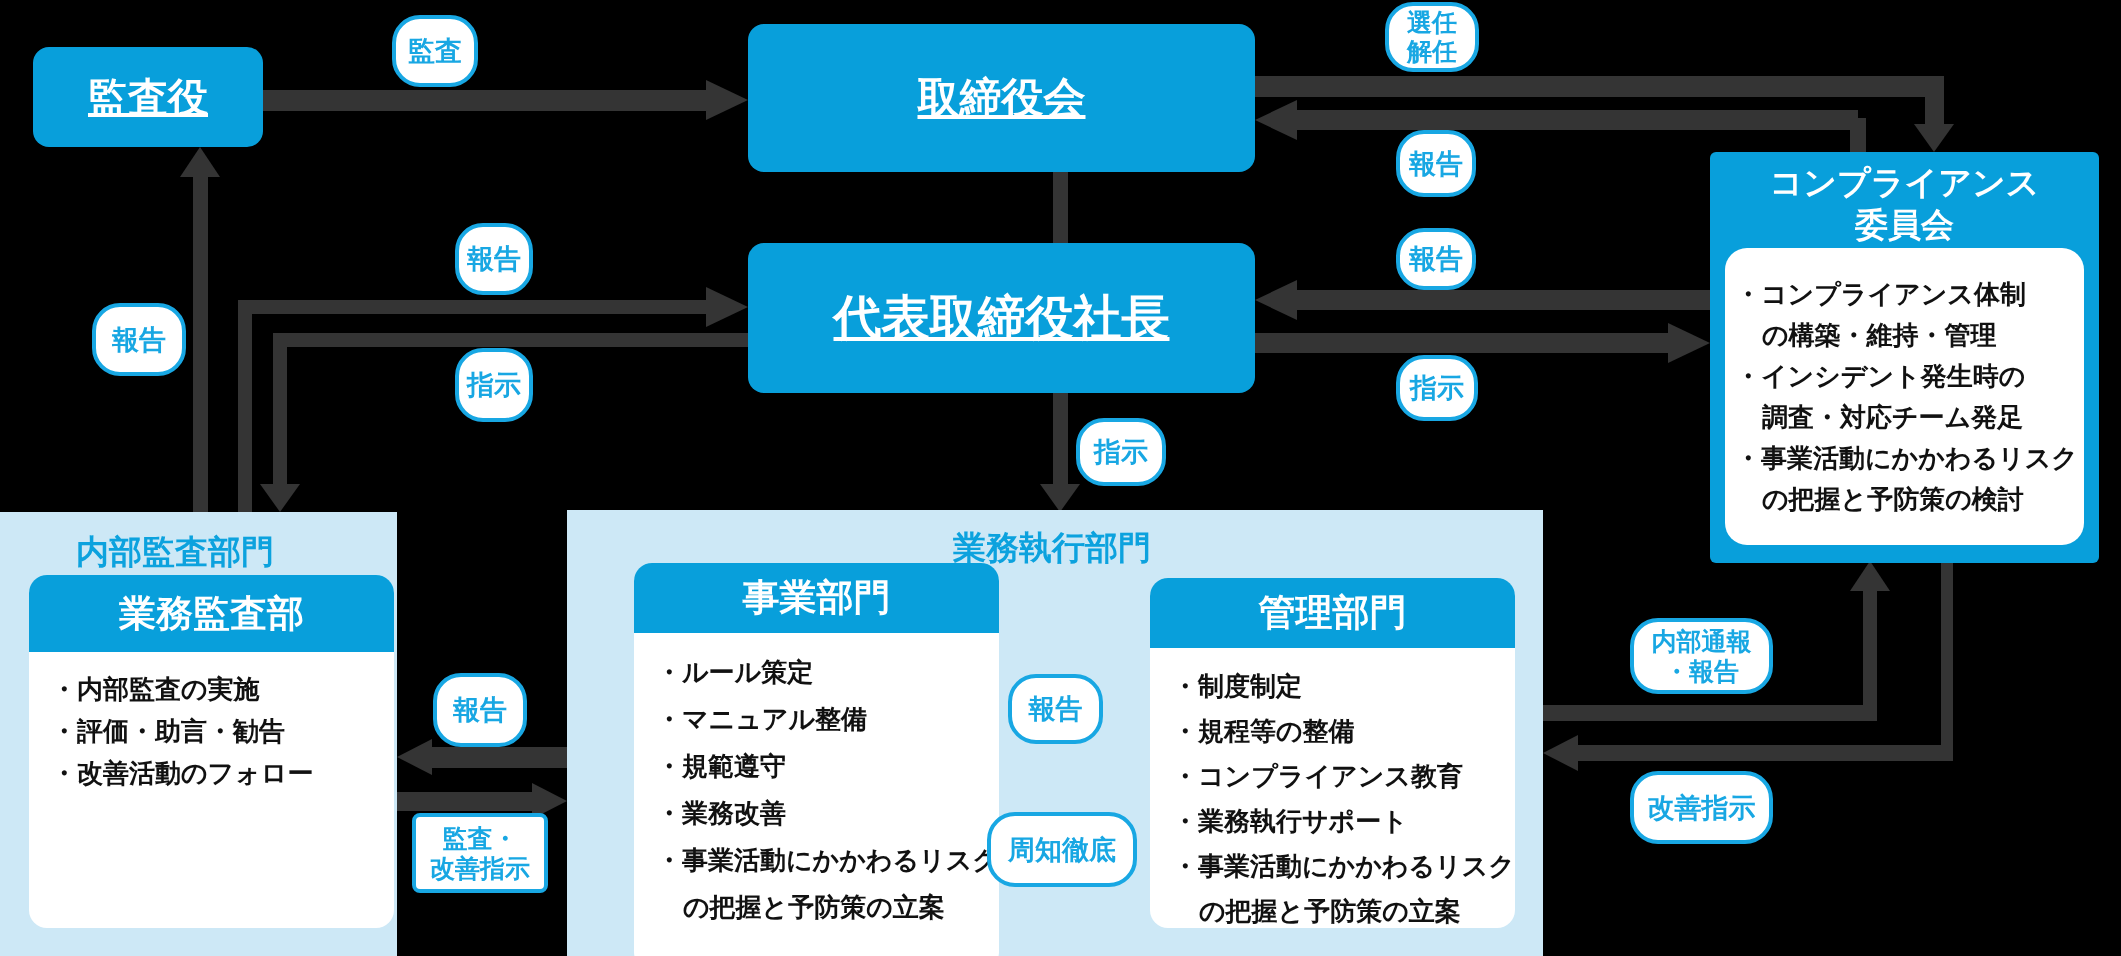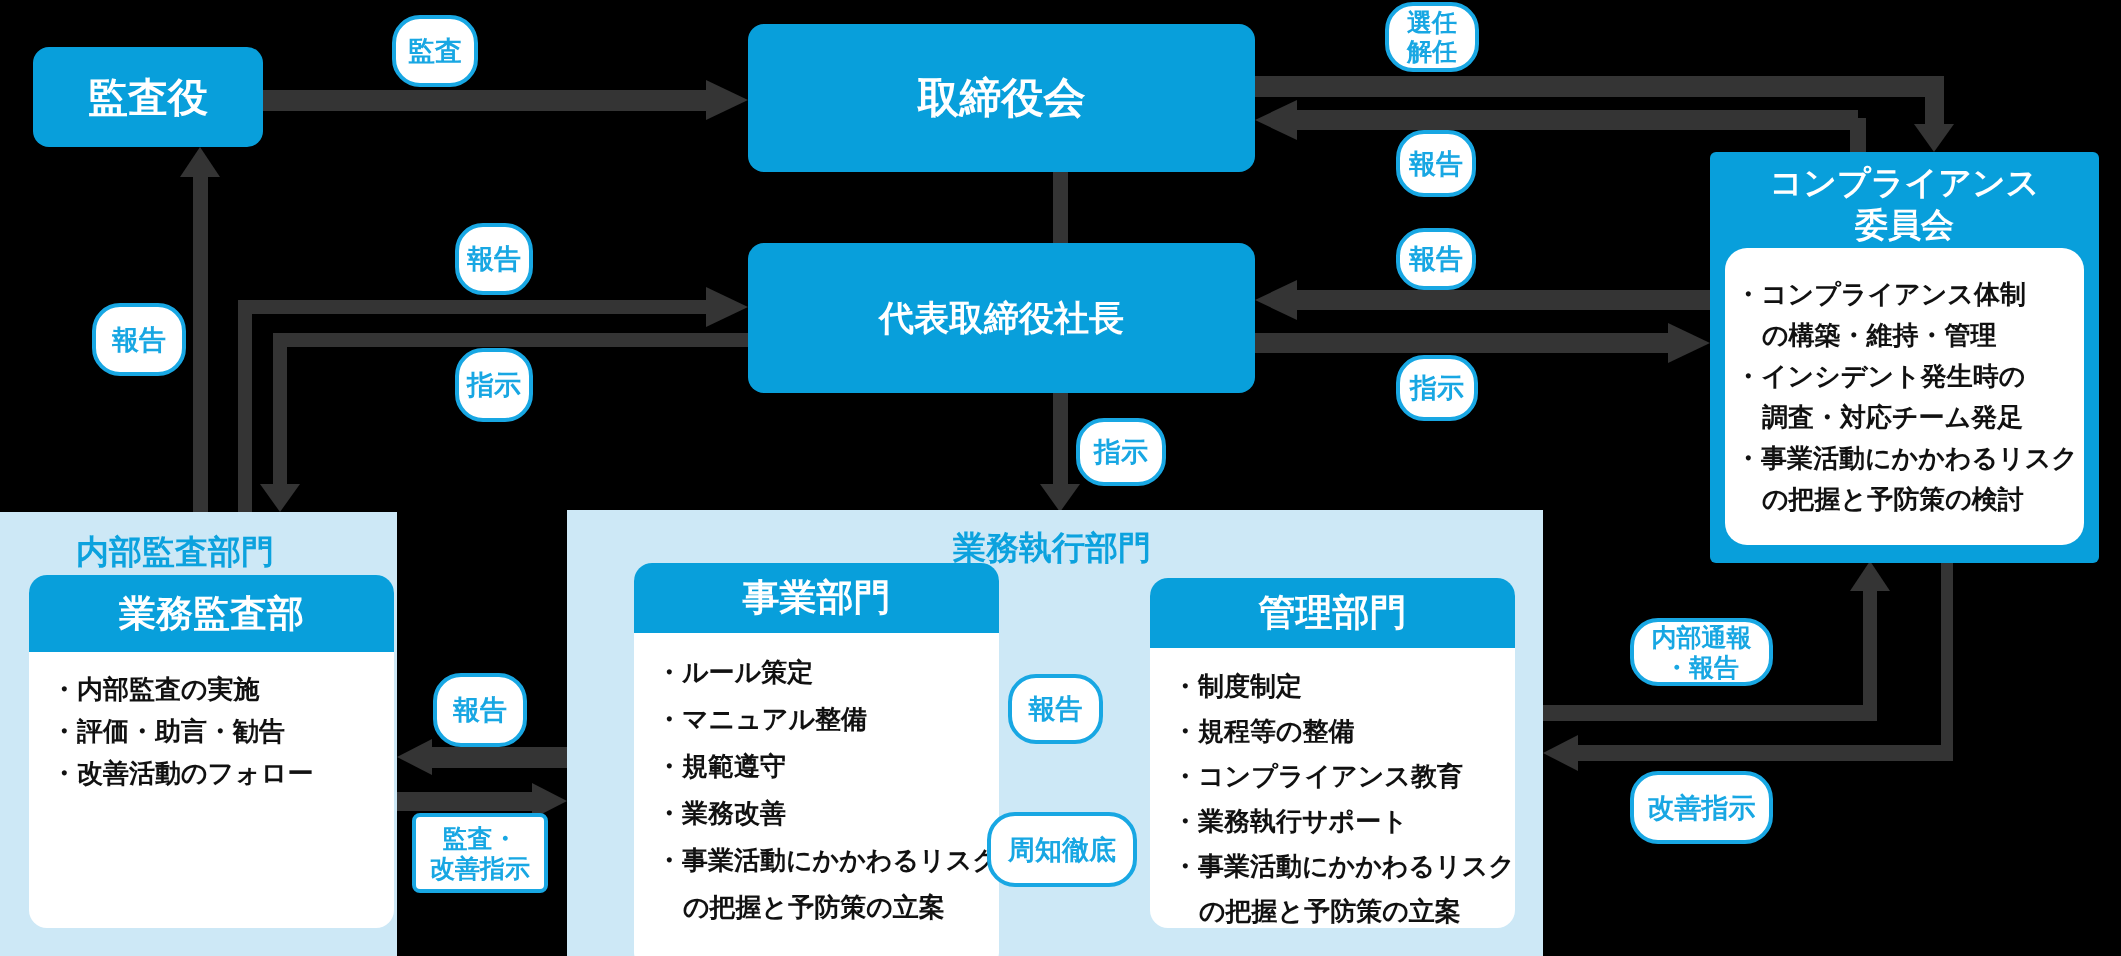--- a/index.html
+++ b/index.html
@@ -5,25 +5,25 @@
   html,body{margin:0;padding:0;background:#000;}
   .canvas{
     position:relative;width:2121px;height:956px;background:#000;
     overflow:hidden;font-family:"Liberation Sans","DejaVu Sans",sans-serif;
     font-weight:700;
   }
   
   .box{
     position:absolute;background:#089FDB;border-radius:16px;
     display:flex;align-items:center;justify-content:center;
-    color:#fff;text-align:center;
+    color:#fff;text-align:center;text-decoration:underline;
   }
   .box-auditor{left:33px;top:47px;width:230px;height:100px;font-size:40px;}
   .box-board{left:748px;top:24px;width:507px;height:148px;font-size:42px;}
-  .box-president{left:748px;top:243px;width:507px;height:150px;font-size:35px;}
+  .box-president{left:748px;top:243px;width:507px;height:150px;font-size:48px;}
   
   .committee{
     position:absolute;left:1710px;top:152px;width:389px;height:411px;
     background:#089FDB;border-radius:6px;color:#fff;
   }
   .committee-title{margin-top:10px;text-align:center;font-size:33px;line-height:42px;}
   .committee-panel{
     position:absolute;left:15px;top:96px;width:359px;height:297px;
     background:#fff;border-radius:22px;color:#111;
   }
@@ -69,21 +69,21 @@
   .pill-report-president-r{left:1396px;top:228px;width:80px;height:62px;}
   .pill-instruct-committee{left:1396px;top:355px;width:82px;height:66px;}
   .pill-report-auditor{left:92px;top:303px;width:94px;height:73px;}
   .pill-report-president-l{left:455px;top:223px;width:78px;height:72px;}
   .pill-instruct-internal{left:455px;top:348px;width:78px;height:74px;}
   .pill-instruct-execution{left:1076px;top:418px;width:90px;height:68px;}
   .pill-report-gap-left{left:433px;top:673px;width:94px;height:74px;}
   .pill-audit-improve{left:412px;top:813px;width:136px;height:80px;font-size:25px;line-height:30px;border-radius:8px;}
   .pill-report-gap-center{left:1008px;top:674px;width:95px;height:70px;}
   .pill-disseminate{left:987px;top:812px;width:150px;height:75px;}
-  .pill-whistleblow{left:1630px;top:618px;width:143px;height:68px;font-size:25px;line-height:30px;}
+  .pill-whistleblow{left:1630px;top:618px;width:143px;height:76px;font-size:25px;line-height:30px;}
   .pill-improve-instruct{left:1630px;top:771px;width:143px;height:73px;}
   
   .shaft{position:absolute;background:#343434;}
   .head{position:absolute;width:0;height:0;}
   .head-right{border-top:20px solid transparent;border-bottom:20px solid transparent;border-left:42px solid #343434;}
   .head-left{border-top:20px solid transparent;border-bottom:20px solid transparent;border-right:42px solid #343434;}
   .head-down{border-left:20px solid transparent;border-right:20px solid transparent;border-top:28px solid #343434;}
   .head-up{border-left:20px solid transparent;border-right:20px solid transparent;border-bottom:30px solid #343434;}
   .hr-sm{border-top-width:18px;border-bottom-width:18px;border-left-width:35px;}
   .hl-sm{border-top-width:18px;border-bottom-width:18px;border-right-width:35px;}

